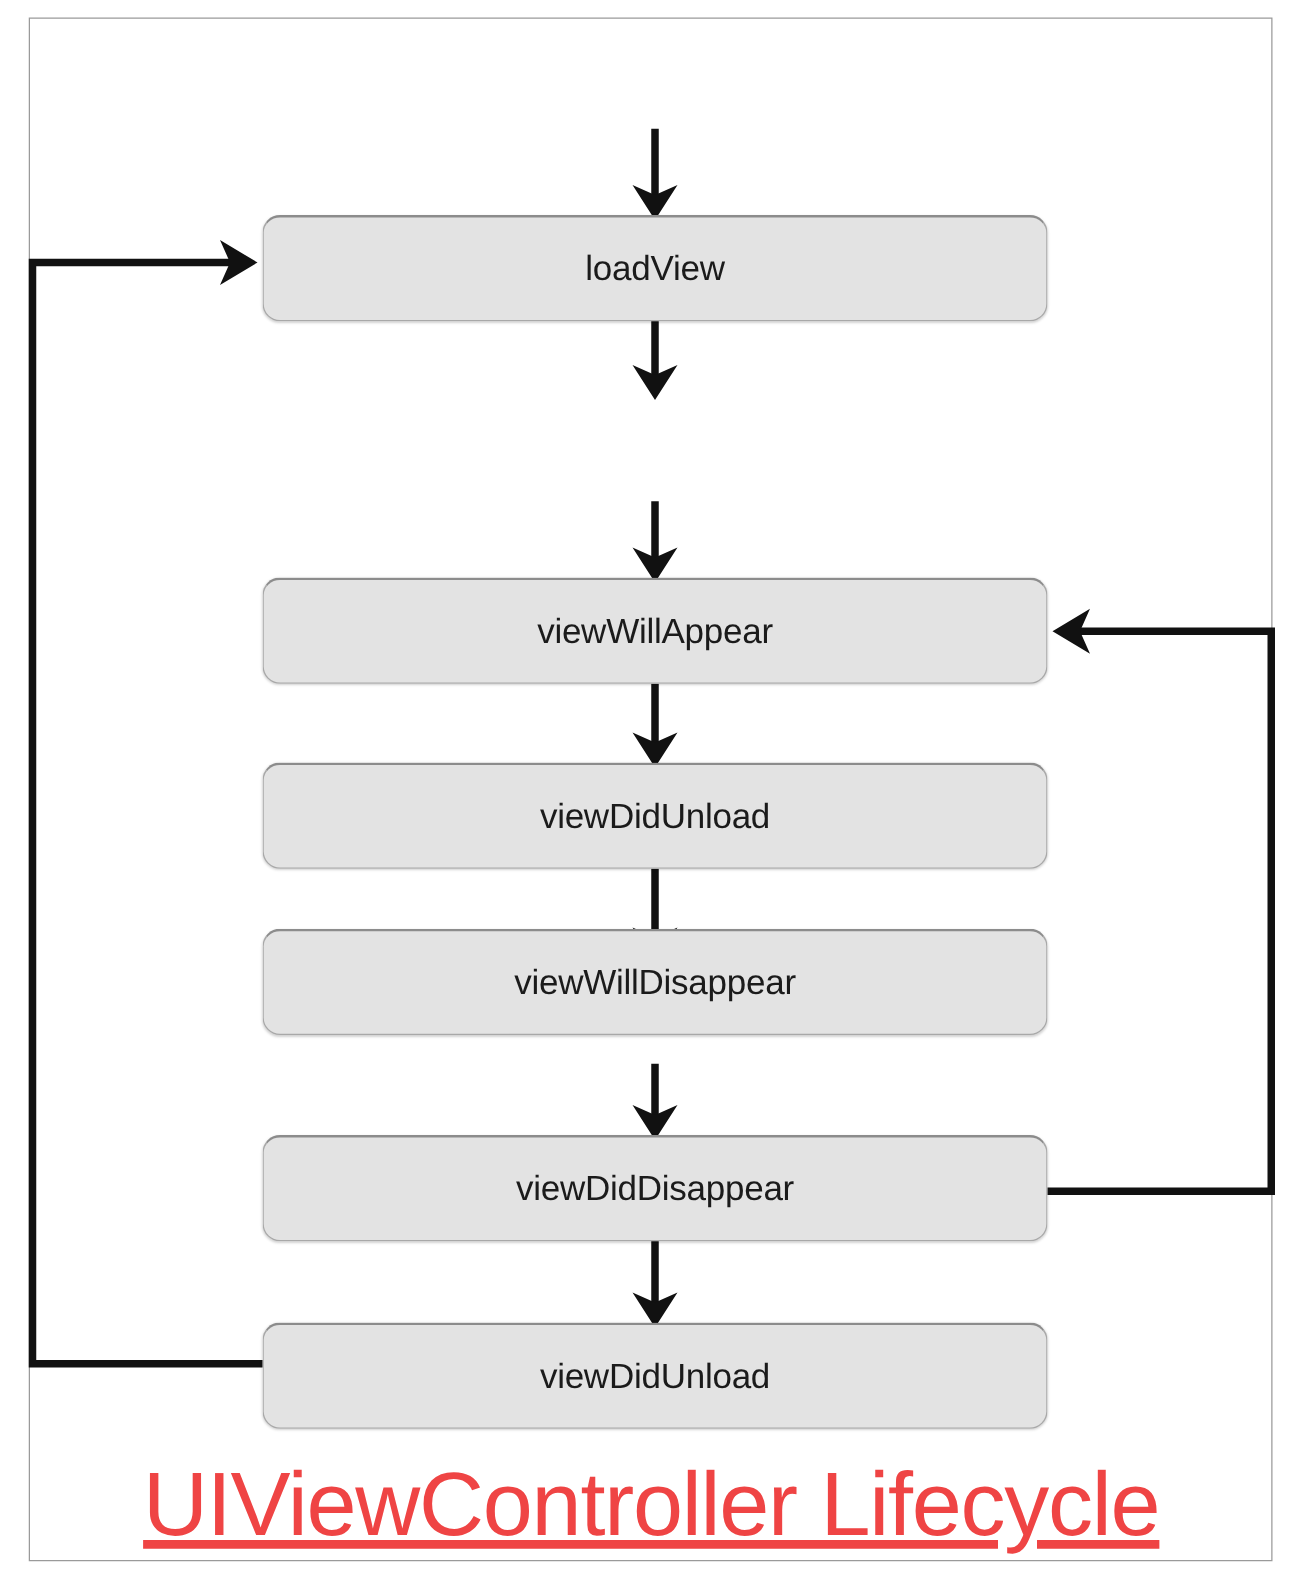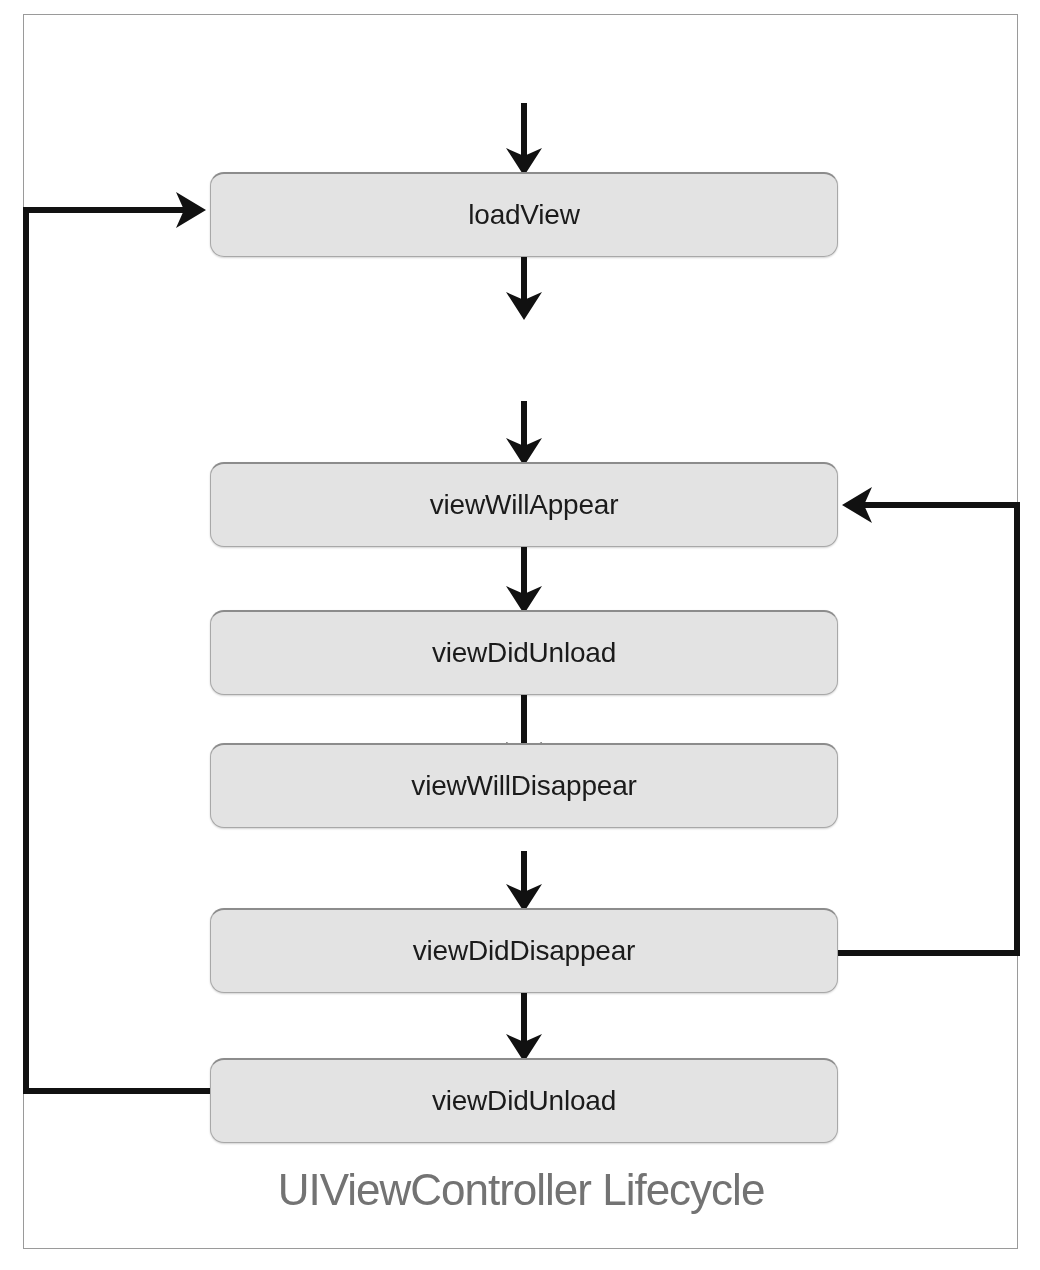--- a/index.html
+++ b/index.html
@@ -60,25 +60,26 @@
     line-height: 1;
     white-space: nowrap;
   }
   #diagram-title {
     position: absolute;
     left: 24px;
     top: 1168px;
     width: 994px;
     text-align: center;
     font-family: "Liberation Sans", sans-serif;
-    font-size: 44px;
-    color: #737373;
+    font-size: 72px;
+    color: #ef4444;
     letter-spacing: -1px;
     line-height: 1;
     white-space: nowrap;
+    text-decoration: underline;
   }
 </style>
 </head>
 <body>
 
 <div id="canvas">
 
   <div id="frame"></div>
 
   <svg id="diagram-svg" viewBox="0 0 1040 1270" xmlns="http://www.w3.org/2000/svg">

